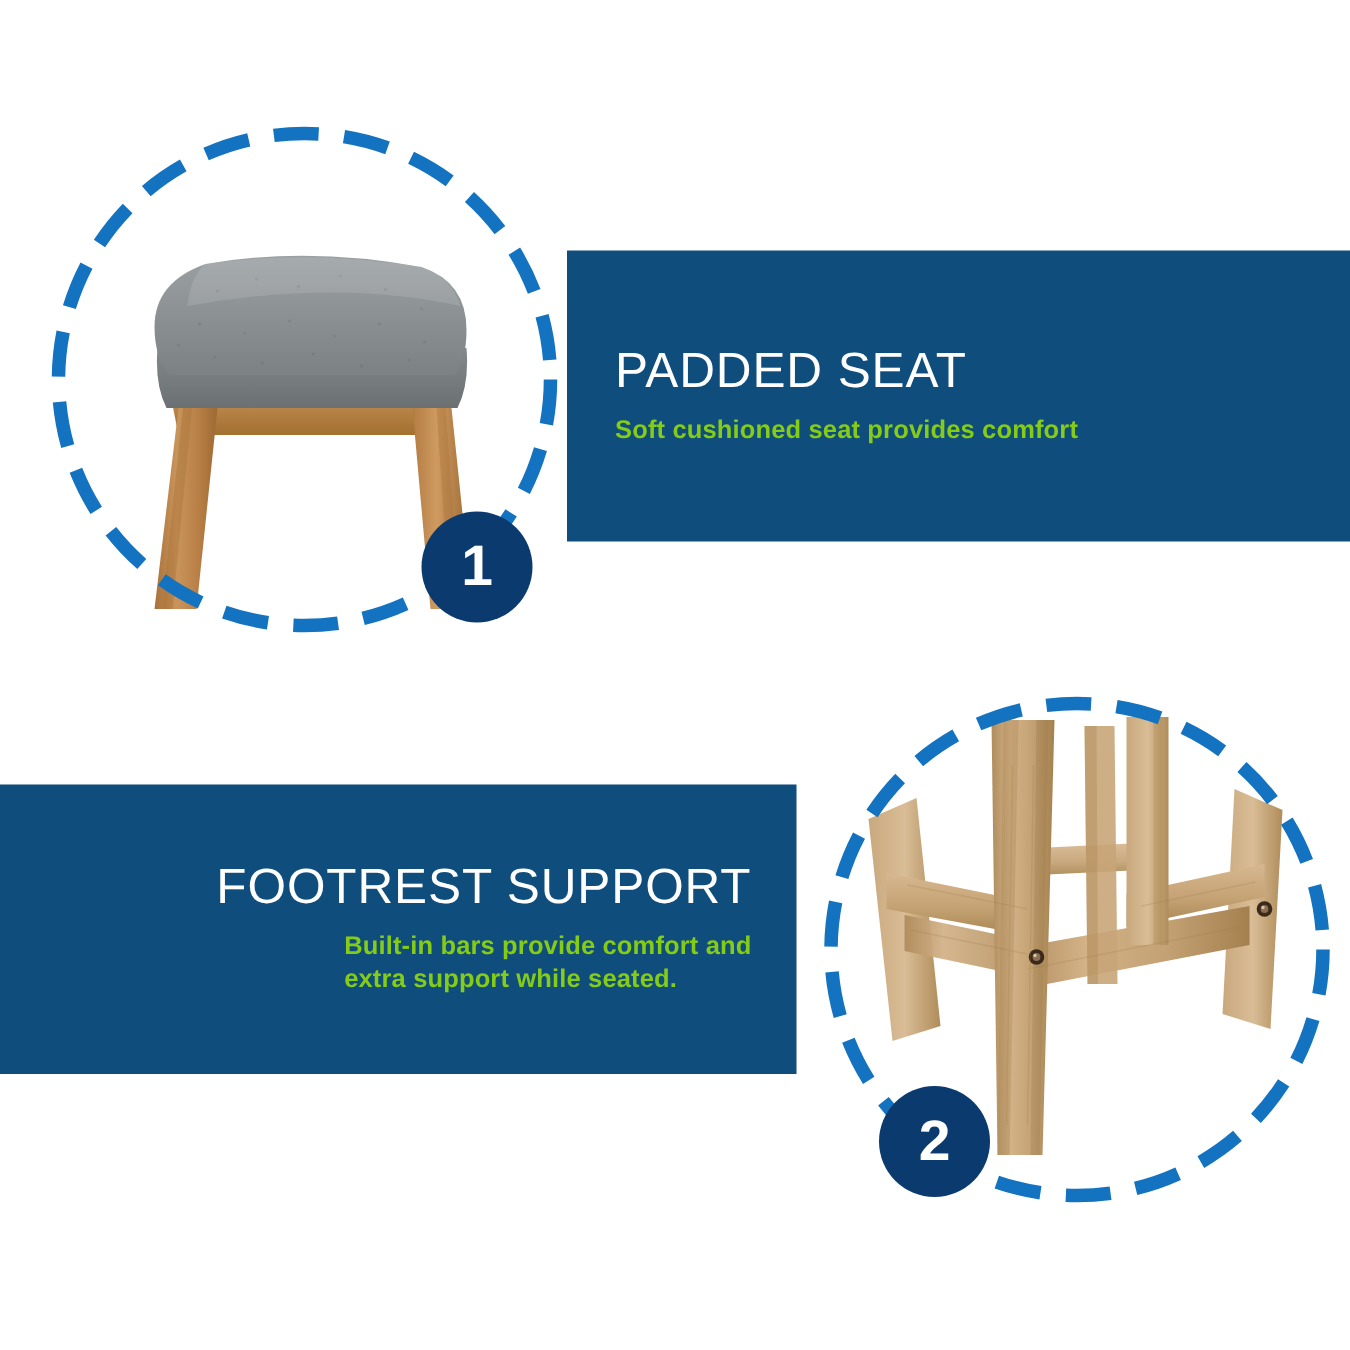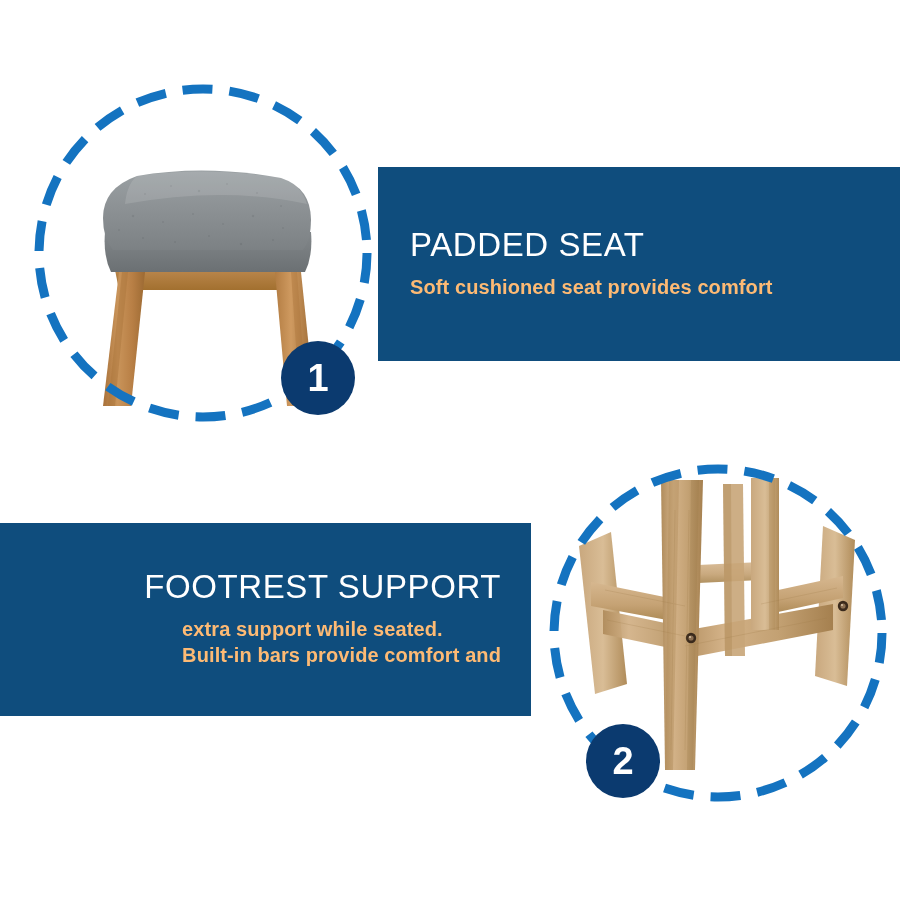--- a/index.html
+++ b/index.html
@@ -28,22 +28,22 @@
     color:#ffffff;
     font-size:33px;
     font-weight:300;
     letter-spacing:.6px;
     line-height:1.05;
     margin:0 0 11px 0;
     white-space:nowrap;
     font-stretch:condensed;
   }
   .panel-body{
-    color:#fdba74;
-    font-size:20px;
+    color:#84cc16;
+    font-size:17px;
     font-weight:600;
     line-height:1.33;
     margin:0;
     letter-spacing:.1px;
   }
   .panel-body span{display:block;}
 
   
   .ring{position:absolute;pointer-events:none;}
   #ring-1{left:30px;top:80px;width:346px;height:346px;}
@@ -146,22 +146,22 @@
     <p class="panel-body">
       <span>Soft cushioned seat provides comfort</span>
     </p>
   </div>
 
   <div class="badge" id="badge-1">1</div>
 
   <div class="panel" id="panel-2">
     <h2 class="panel-title">FOOTREST SUPPORT</h2>
     <p class="panel-body">
+      <span>Built-in bars provide comfort and</span>
       <span>extra support while seated.</span>
-      <span>Built-in bars provide comfort and</span>
     </p>
   </div>
 
   <div id="photo-2">
     <svg viewBox="0 0 320 330" width="320" height="330" aria-hidden="true">
       <defs>
         <linearGradient id="woodA" x1="0" y1="0" x2="1" y2="0">
           <stop offset="0%" stop-color="#b08c5c"></stop>
           <stop offset="30%" stop-color="#d3b288"></stop>
           <stop offset="65%" stop-color="#c3a173"></stop>

